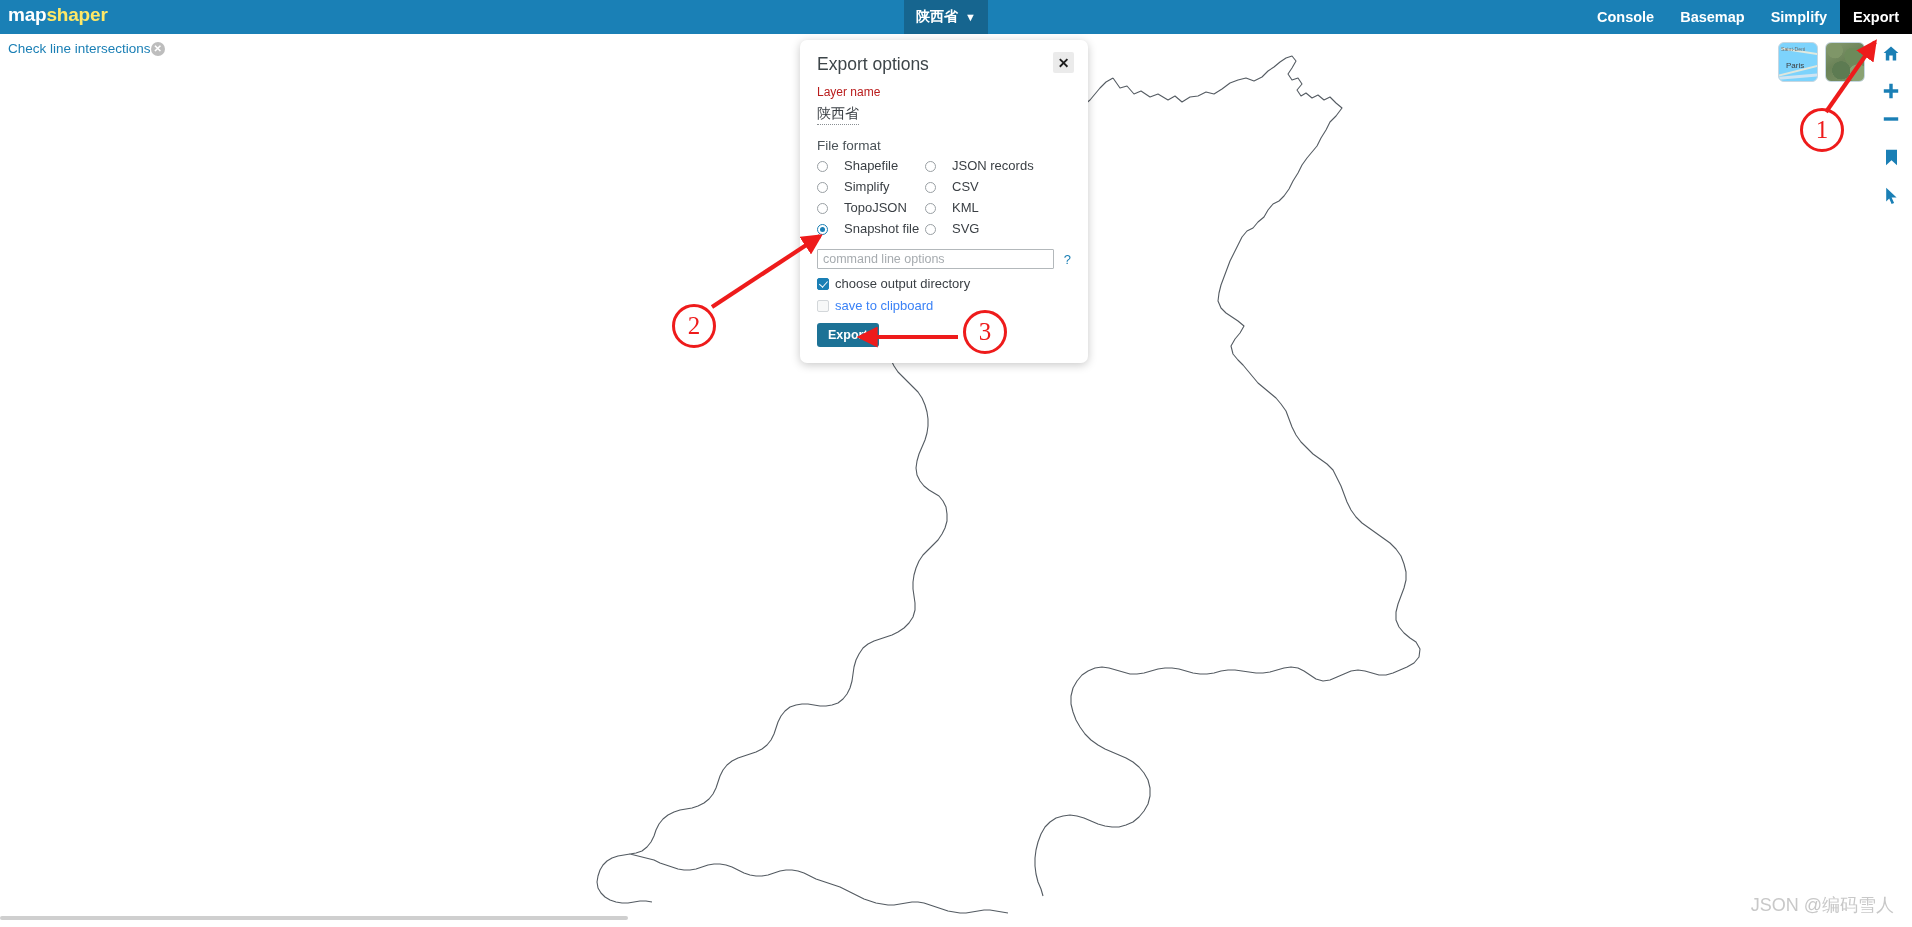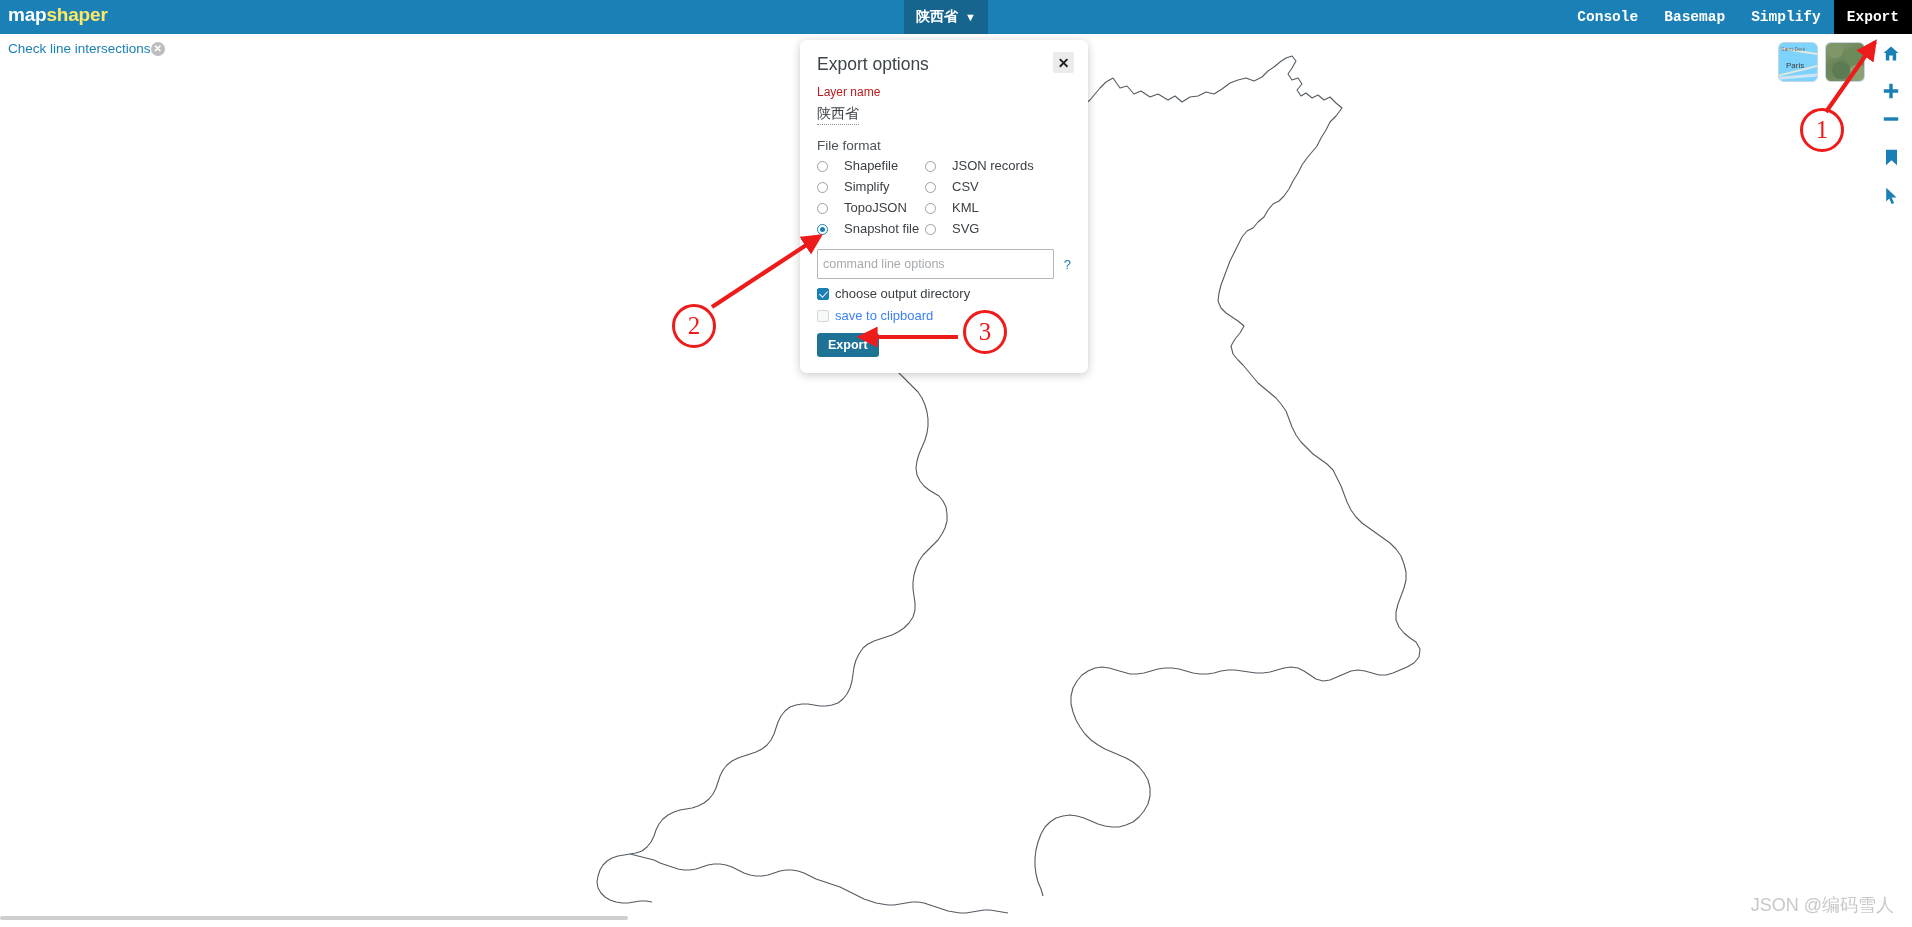--- a/index.html
+++ b/index.html
@@ -52,21 +52,20 @@
     cursor: pointer;
   }
   #layer-selector .caret { font-size: 11px; line-height: 1; }
 
   #topnav {
     position: absolute;
     right: 0; top: 0;
     height: 34px;
     display: flex;
     align-items: stretch;
-    font-family: Liberation Mono, monospace;
   }
   #topnav .navitem {
     display: flex;
     align-items: center;
     padding: 0 13px;
     font-size: 14.5px;
     font-weight: bold;
     color: #ffffff;
     cursor: pointer;
     white-space: nowrap;
@@ -270,21 +269,21 @@
     align-items: center;
     gap: 10px;
     margin-top: 11px;
   }
   #cmd-input {
     flex: 1;
     height: 20px;
     border: 1px solid #b3b8bb;
     border-radius: 1px;
     font-size: 12.5px;
-    padding: 14px 5px;
+    padding: 4px 5px;
     color: #3a3f44;
     font-family: "Liberation Sans", sans-serif;
     background: #ffffff;
   }
   #cmd-input::placeholder { color: #a6abaf; }
   #cmd-help {
     font-size: 13px;
     color: #1a7fb5;
     cursor: pointer;
   }

